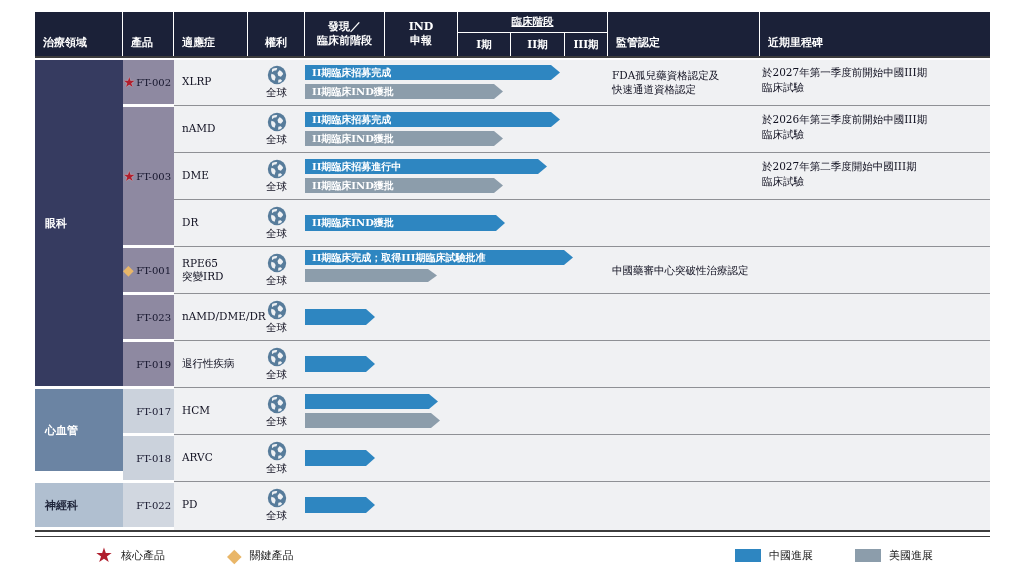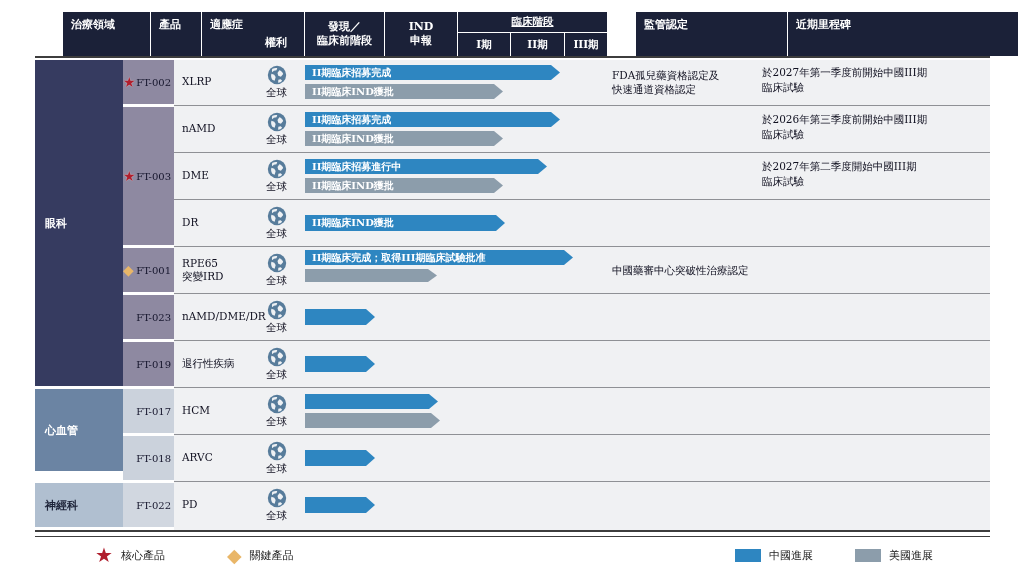--- a/index.html
+++ b/index.html
@@ -4,21 +4,21 @@
 <style>
   html,body{margin:0;padding:0;background:#fff;}
   .page{position:relative;width:1024px;height:578px;background:#ffffff;overflow:hidden;
         font-family:"DejaVu Serif","Liberation Serif",serif;-webkit-font-smoothing:antialiased;}
   .tbl{position:absolute;left:35px;top:12px;width:955px;}
 
   
   .thead{position:relative;height:44px;border-bottom:2px solid #3d3d3d;}
   .hc{position:absolute;top:0;height:44px;background:#1b2138;color:#ffffff;
       font-size:11px;font-weight:bold;box-sizing:border-box;display:flex;white-space:pre-line;}
-  .hc.bl{align-items:flex-end;padding:0 0 24px 8px;margin-left:28px;}
+  .hc.bl{align-items:flex-end;padding:0 0 6px 8px;}
   .hc.bc{align-items:flex-end;justify-content:center;padding-bottom:6px;text-align:center;}
   .hc.cc{align-items:center;justify-content:center;text-align:center;line-height:1.3;}
   .hgroup-top{position:absolute;left:423px;top:0;width:149px;height:20px;background:#1b2138;
       color:#fff;font-size:10.5px;font-weight:bold;display:flex;align-items:center;justify-content:center;text-decoration:underline;}
   .hsub{position:absolute;top:21px;height:23px;background:#1b2138;color:#fff;font-size:10.5px;
       font-weight:bold;display:flex;align-items:center;justify-content:center;}
 
   
   .tbody{position:relative;height:470px;margin-top:2px;}
   .tbody-bg{position:absolute;left:139px;top:0;width:816px;height:470px;background:#f0f1f3;}

